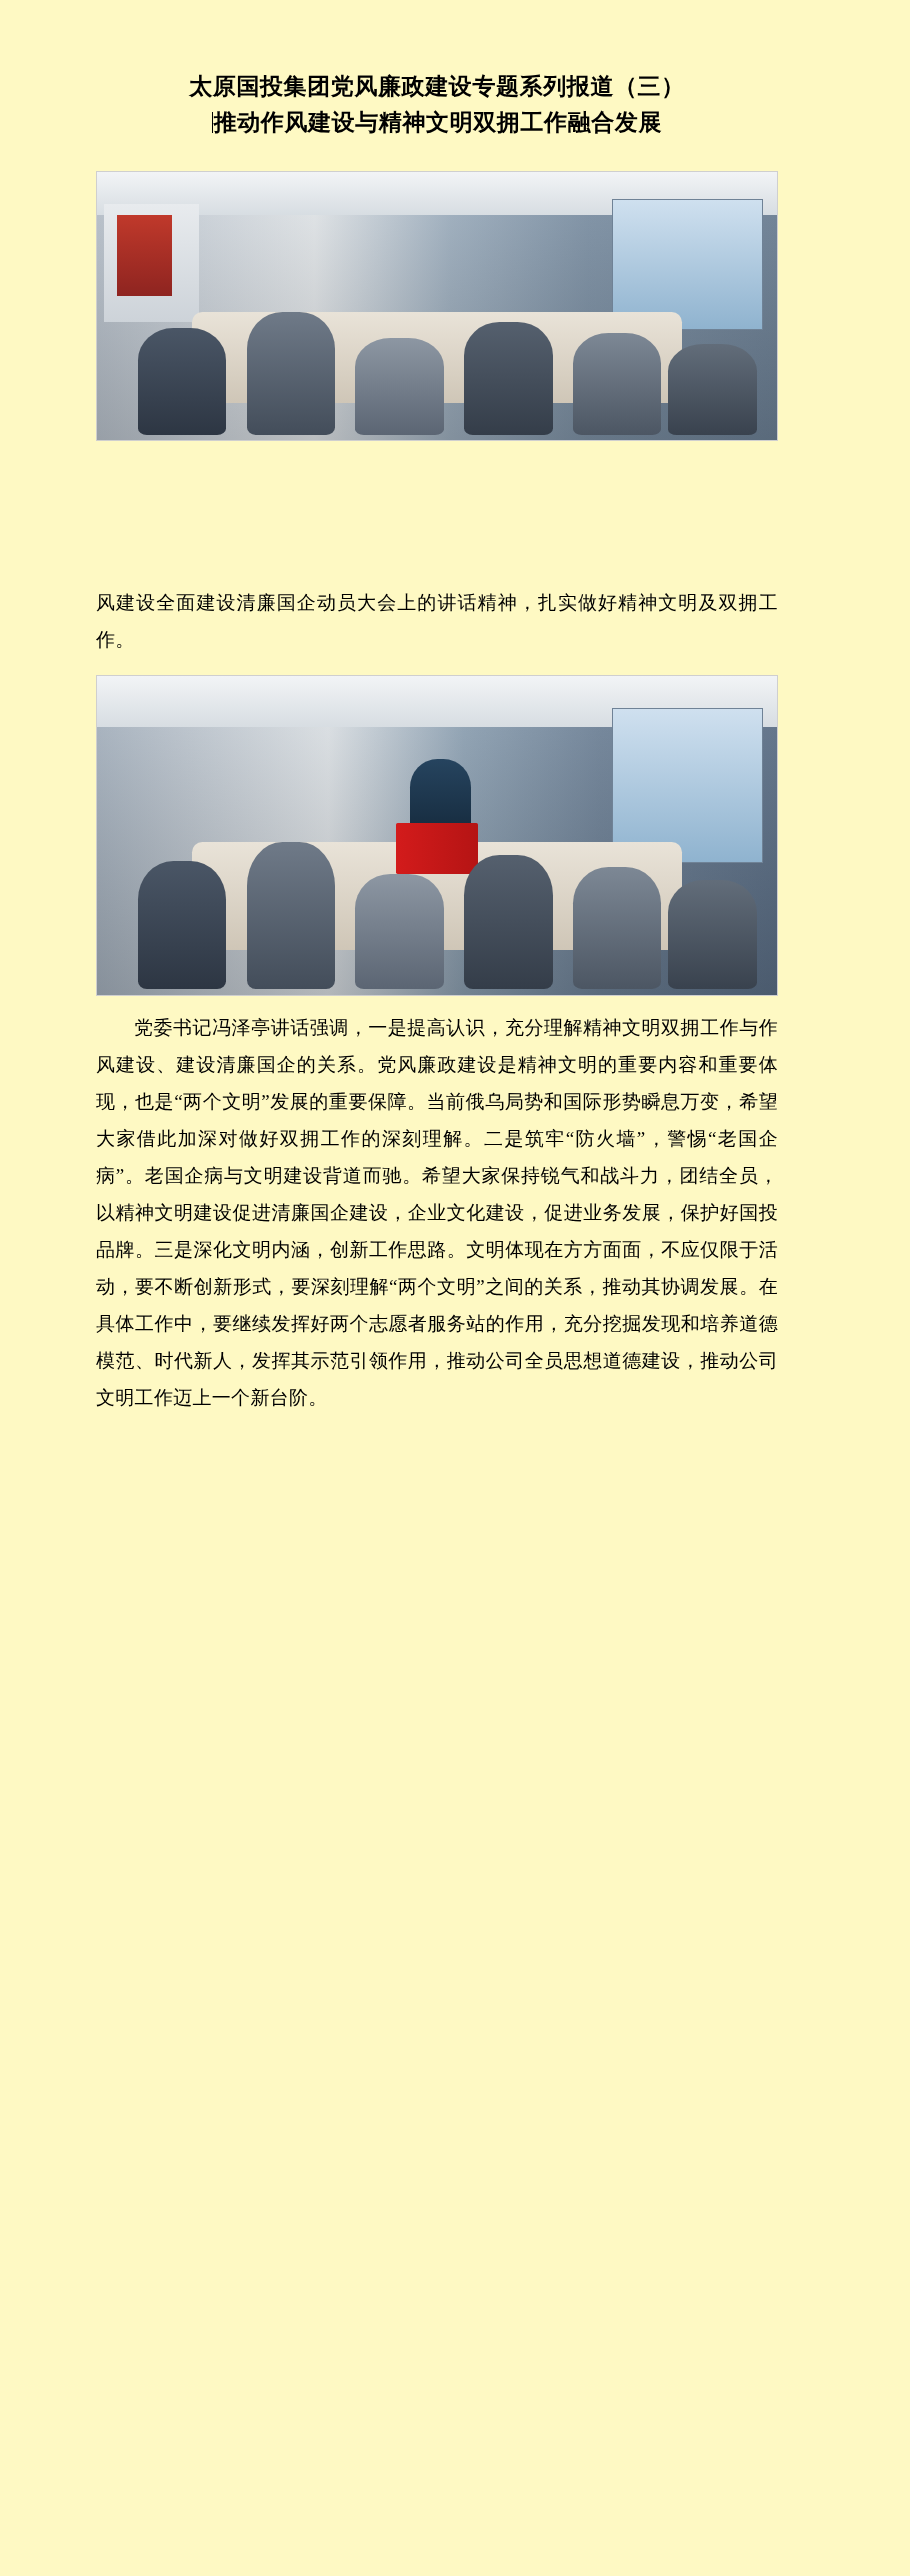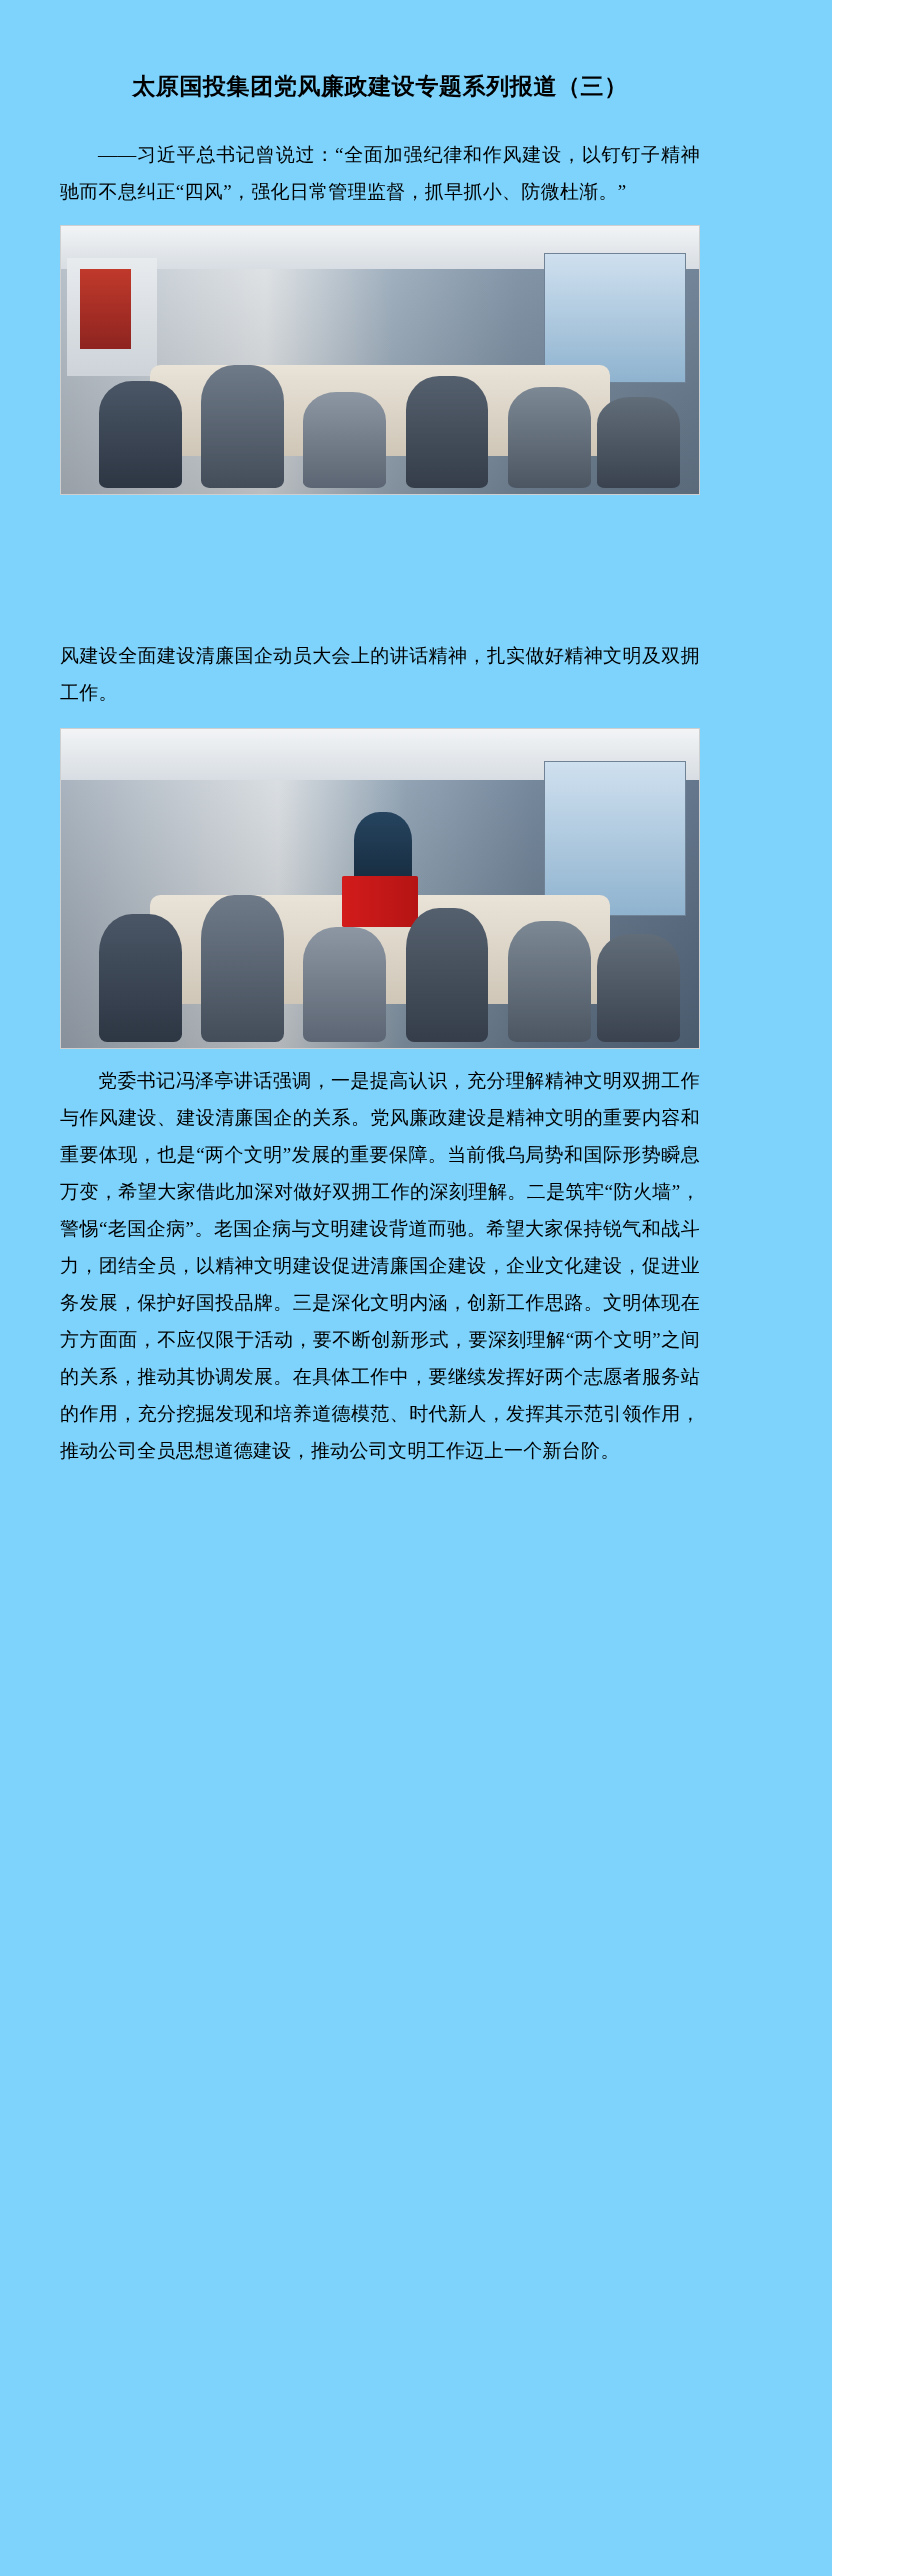--- a/index.html
+++ b/index.html
@@ -7,25 +7,25 @@
     padding: 0;
     background: #ffffff;
   }
   body {
     width: 910px;
     min-height: 2576px;
     font-family: "Liberation Serif", "DejaVu Serif", serif;
     color: #000000;
   }
   .page {
-    width: 832px;
+    width: 910px;
     min-height: 2576px;
-    background: #7dd3fc;
+    background: #fef9c3;
     box-sizing: border-box;
-    padding: 69px 132px 69px 60px;
+    padding: 69px 132px 69px 96px;
     position: relative;
   }
   .doc-title {
     text-align: center;
     font-weight: bold;
     font-size: 23px;
     line-height: 1.55;
     letter-spacing: 0.6px;
     margin: 0 0 5.7px 0;
     font-family: "Liberation Serif", "DejaVu Serif", serif;
@@ -128,25 +128,25 @@
     height: 132px;
   }
 </style>
 </head>
 <body>
 
 <div class="page">
 
   <h1 class="doc-title">
     <span>太原国投集团党风廉政建设专题系列报道（三）</span>
+    <span class="line2"><span class="title-cursor"></span><span>推动作风建设与精神文明双拥工作融合发展</span></span>
   </h1>
 
   <div class="body-block">
 
-    <p class="para">——习近平总书记曾说过：“全面加强纪律和作风建设，以钉钉子精神驰而不息纠正“四风”，强化日常管理监督，抓早抓小、防微杜渐。”</p>
 
 
     <div class="photo meeting1">
       <div class="ph-shape ph-ceiling"></div>
       <div class="ph-shape ph-wall-left"></div>
       <div class="ph-shape ph-banner"></div>
       <div class="ph-shape ph-window"></div>
       <div class="ph-shape ph-table"></div>
       <div class="ph-shape ph-person ph-p1"></div>
       <div class="ph-shape ph-person ph-p2"></div>

